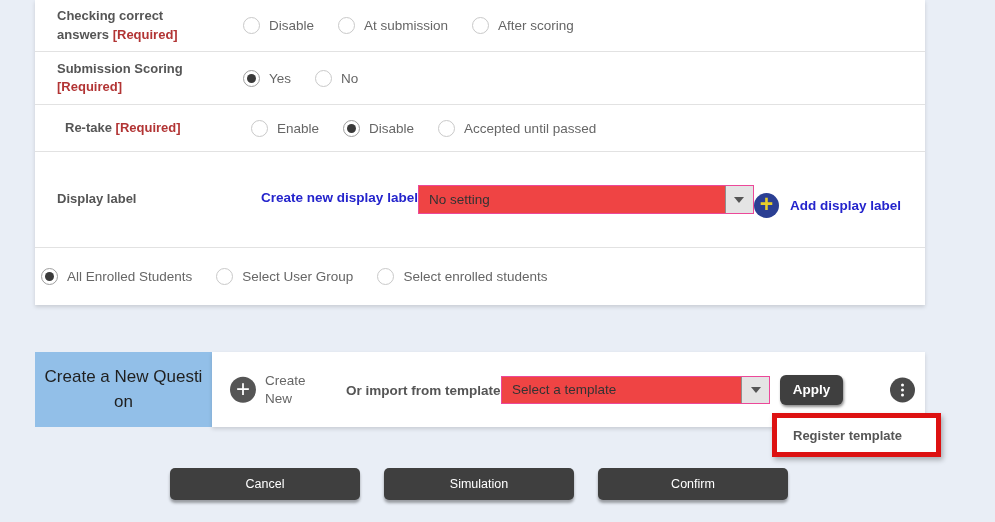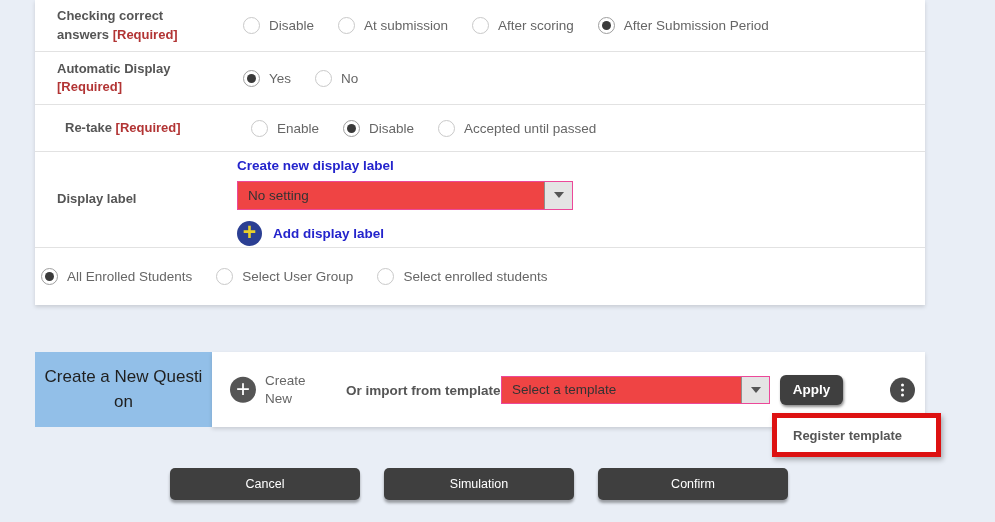--- a/index.html
+++ b/index.html
@@ -22,21 +22,21 @@
     width:202px;padding:0 6px 0 22px;box-sizing:border-box;
     display:flex;align-items:center;
     font-weight:bold;font-size:13px;color:#555;line-height:1.4;
   }
   .row-label-text{max-width:140px;}
   .required{color:#b23434;font-weight:bold;}
   .row-controls{
     flex:1;display:flex;align-items:center;padding-left:6px;
   }
   .row-controls.column{
-    flex-direction:column;align-items:flex-start;justify-content:center;padding-left:0;
+    flex-direction:row;align-items:center;justify-content:center;padding-left:0;
   }
   
   .radio-option{display:flex;align-items:center;margin-right:24px;cursor:default;}
   .radio{
     width:15px;height:15px;border-radius:50%;
     border:1px solid #c9c9c9;background:#fff;
     position:relative;flex:0 0 auto;box-sizing:content-box;
   }
   .radio.checked{border-color:#9e9e9e;}
   .radio.checked::after{
@@ -161,31 +161,27 @@
           <span class="radio-text">Disable</span>
         </span>
         <span class="radio-option">
           <span class="radio"></span>
           <span class="radio-text">At submission</span>
         </span>
         <span class="radio-option">
           <span class="radio"></span>
           <span class="radio-text">After scoring</span>
         </span>
-        <span class="radio-option">
-          <span class="radio checked"></span>
-          <span class="radio-text">After Submission Period</span>
-        </span>
       </div>
     </div>
 
     <div class="form-row" style="height:53px;">
       <div class="row-label">
         <div class="row-label-text">
-          <span>Automatic Display</span>
+          <span>Submission Scoring</span>
           <span class="required">[Required]</span>
         </div>
       </div>
       <div class="row-controls">
         <span class="radio-option">
           <span class="radio checked"></span>
           <span class="radio-text">Yes</span>
         </span>
         <span class="radio-option">
           <span class="radio"></span>

